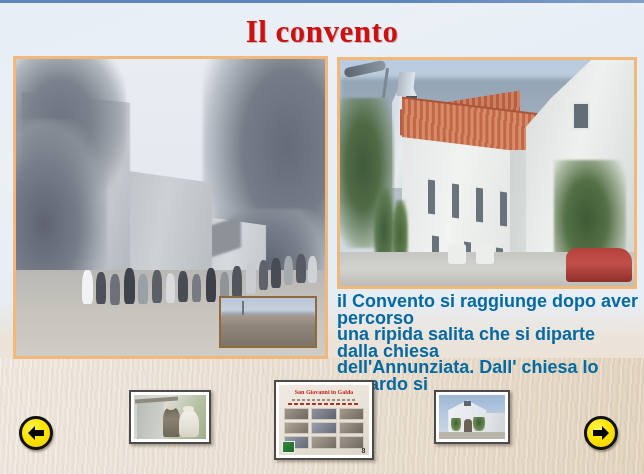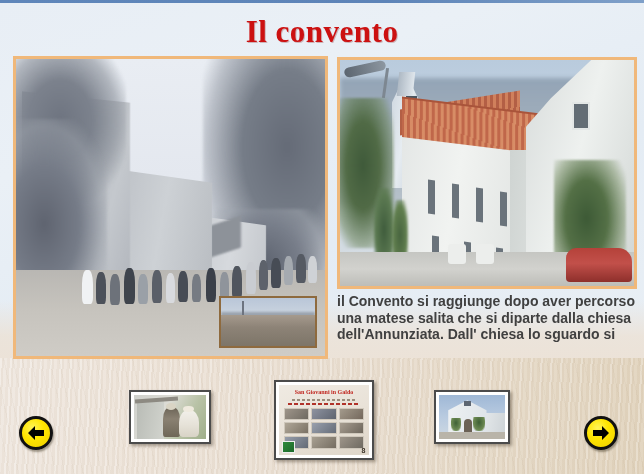--- a/index.html
+++ b/index.html
@@ -149,21 +149,21 @@
   .pr-car{position:absolute;right:2px;bottom:4px;width:66px;height:34px;
     background:linear-gradient(180deg,#b5423a 0%,#c2504a 45%,#8e2f2b 100%);border-radius:10px 14px 4px 4px;filter:blur(.4px);}
   .pr-ground{position:absolute;left:0;bottom:0;width:100%;height:34px;
     background:linear-gradient(180deg,#c5c6c2 0%,#d2d2ce 50%,#bdbdb8 100%);filter:blur(.5px);}
   .pr-chair{position:absolute;bottom:22px;width:18px;height:20px;background:#eceeec;border-radius:3px;filter:blur(.3px);}
 
   
   .desc{
     position:absolute;left:337px;top:293px;width:302px;
     font-family:"Liberation Sans", sans-serif;
-    font-weight:bold;font-size:14px;line-height:16.5px;color:#404040;
+    font-weight:bold;font-size:18px;line-height:16.5px;color:#0369a1;
   }
   .desc p{margin:0;}
 
   
   .navbtn{
     position:absolute;width:34px;height:34px;border-radius:50%;
     background:radial-gradient(circle at 38% 32%,#fff45a 0%,#ffe500 42%,#f5d800 75%,#e0c400 100%);
     border:3px solid #111;box-sizing:border-box;
     display:flex;align-items:center;justify-content:center;
     box-shadow:1px 2px 2px rgba(60,50,30,.45);
@@ -311,21 +311,21 @@
     <div class="pr-cypress2"></div>
     <div class="pr-treeR"></div>
     <div class="pr-ground"></div>
     <div class="pr-chair" style="left:108px;"></div>
     <div class="pr-chair" style="left:136px;"></div>
     <div class="pr-car"></div>
   </div>
 
   <div class="desc">
     <p>il Convento si raggiunge dopo aver percorso</p>
-    <p>una matese salita che si diparte dalla chiesa</p>
+    <p>una ripida salita che si diparte dalla chiesa</p>
     <p>dell'Annunziata. Dall' chiesa lo sguardo si</p>
   </div>
 
   <div class="navbtn nav-prev" title="Indietro">
     <svg width="20" height="16" viewBox="0 0 20 16">
       <path d="M9 1 L2 8 L9 15 L9 11 L18 11 L18 5 L9 5 Z" fill="#000"></path>
     </svg>
   </div>
   <div class="navbtn nav-next" title="Avanti">
     <svg width="20" height="16" viewBox="0 0 20 16">

